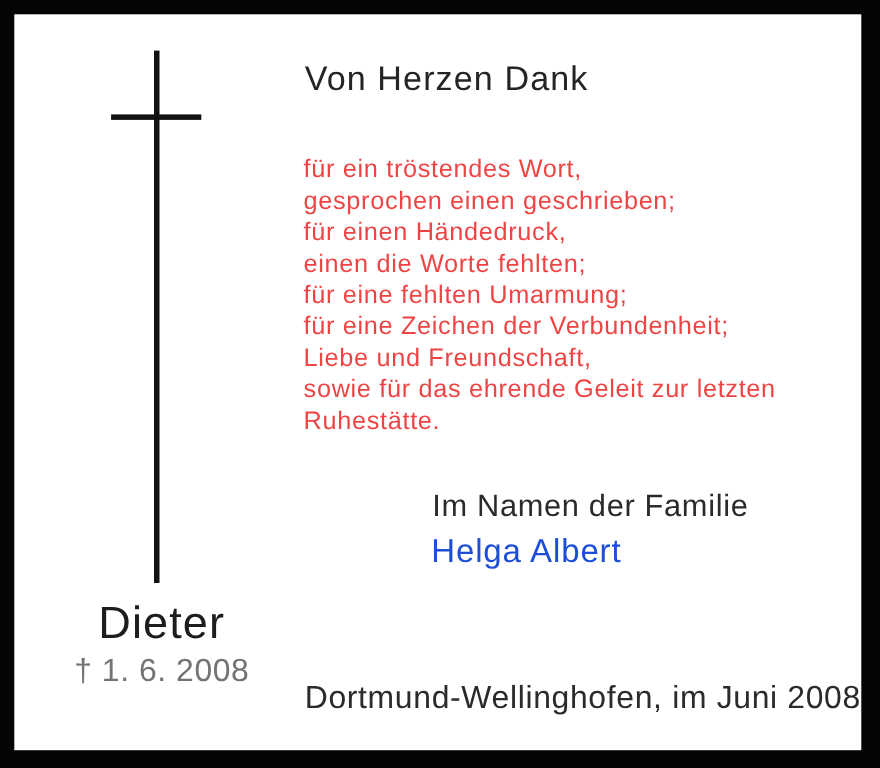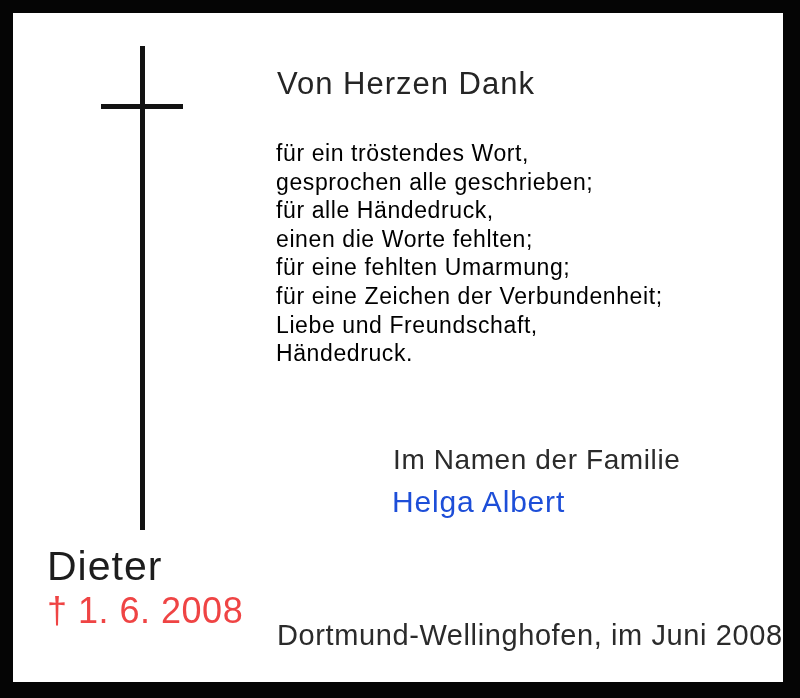--- a/index.html
+++ b/index.html
@@ -45,30 +45,29 @@
     background: #121212;
   }
   .title {
     position: absolute;
     left: 264px;
     top: 41px;
     font-size: 31px;
     letter-spacing: 1px;
     color: #252525;
     white-space: nowrap;
-    margin-top: 12px;
   }
   .thanks-block {
     position: absolute;
     left: 263px;
     top: 126px;
     font-size: 23px;
     line-height: 28.6px;
     letter-spacing: 0.6px;
-    color: #000000;
+    color: #ef4444;
   }
   .thanks-line {
     white-space: nowrap;
   }
   .closing {
     position: absolute;
     left: 380px;
     top: 431px;
     font-size: 28px;
     letter-spacing: 0.6px;
@@ -82,34 +81,35 @@
     font-size: 30px;
     letter-spacing: 0.8px;
     color: #1d4ed8;
     white-space: nowrap;
   }
   .deceased-block {
     position: absolute;
     left: 34px;
     top: 533px;
     width: 200px;
+    text-align: center;
     color: #1d1d1d;
   }
   .deceased-name {
     font-size: 41px;
     line-height: 41px;
     letter-spacing: 1px;
     white-space: nowrap;
   }
   .death-date {
-    font-size: 36px;
+    font-size: 29px;
     line-height: 29px;
     margin-top: 9px;
     letter-spacing: 0.5px;
-    color: #ef4444;
+    color: #737373;
     white-space: nowrap;
   }
   .place-date {
     position: absolute;
     left: 264px;
     top: 606px;
     font-size: 29px;
     letter-spacing: 0.6px;
     color: #2b2b2b;
     white-space: nowrap;
@@ -123,27 +123,28 @@
 
     <div>
       <div class="cross-vertical"></div>
       <div class="cross-horizontal"></div>
     </div>
 
     <div class="title">Von Herzen Dank</div>
 
     <div class="thanks-block">
       <div class="thanks-line">für ein tröstendes Wort,</div>
-      <div class="thanks-line">gesprochen alle geschrieben;</div>
-      <div class="thanks-line">für alle Händedruck,</div>
+      <div class="thanks-line">gesprochen einen geschrieben;</div>
+      <div class="thanks-line">für einen Händedruck,</div>
       <div class="thanks-line">einen die Worte fehlten;</div>
       <div class="thanks-line">für eine fehlten Umarmung;</div>
       <div class="thanks-line">für eine Zeichen der Verbundenheit;</div>
       <div class="thanks-line">Liebe und Freundschaft,</div>
-      <div class="thanks-line">Händedruck.</div>
+      <div class="thanks-line">sowie für das ehrende Geleit zur letzten</div>
+      <div class="thanks-line">Ruhestätte.</div>
     </div>
 
     <div class="closing">Im Namen der Familie</div>
 
     <div class="signatory">Helga Albert</div>
 
     <div class="deceased-block">
       <div class="deceased-name">Dieter</div>
       <div class="death-date">† 1. 6. 2008</div>
     </div>

